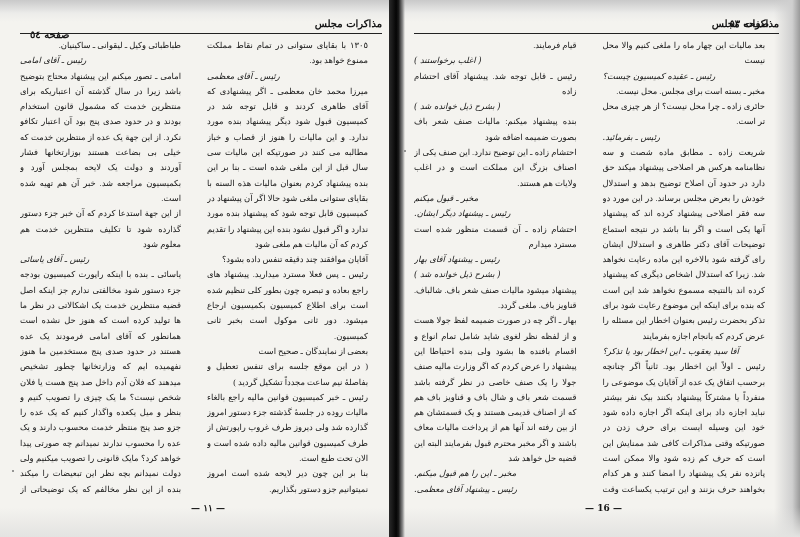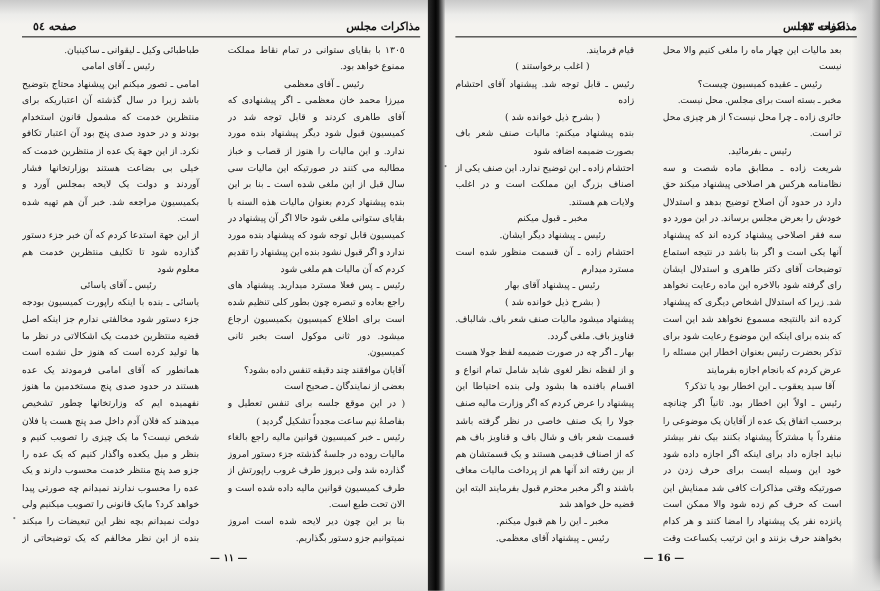--- a/index.html
+++ b/index.html
@@ -7,27 +7,27 @@
   .spread{position:absolute;left:0;top:0;width:800px;height:537px;background:#f4f3ef;}
   .scan-top{position:absolute;left:0;top:0;width:800px;height:22px;background:linear-gradient(#c9c9c9,#ececea 60%,rgba(244,243,239,0));}
   .scan-right{position:absolute;right:0;top:0;width:26px;height:537px;background:linear-gradient(90deg,rgba(244,243,239,0),#cfcfcf 70%,#9a9a9a);}
   .scan-bottom{position:absolute;left:0;bottom:0;width:800px;height:30px;background:linear-gradient(rgba(244,243,239,0),#e3e3e1);}
   .gutter{position:absolute;left:389px;top:0;width:16px;height:537px;background:linear-gradient(90deg,#2a2a2a,#050505 45%,#1a1a1a 60%,#8c8c8c 85%,rgba(244,243,239,0));}
   .page{position:absolute;top:0;height:537px;}
   .page.left{left:20px;width:362px;}
   .page.right{left:414px;width:365px;}
   .header{position:absolute;top:18px;left:0;right:0;height:14px;direction:rtl;font-size:10px;font-weight:bold;}
   .header .title{position:absolute;left:0;right:0;text-align:right;}
-  .page.left .header .pnum{position:absolute;left:10px;}
+  .page.left .header .pnum{position:absolute;left:10px;margin-top:11px;}
   .page.right .header .pnum{position:absolute;right:10px;}
   .rule{position:absolute;top:33px;left:0;right:0;height:0;border-top:1.3px solid #222;}
   .cols{position:absolute;top:38px;left:0;right:0;bottom:38px;display:flex;flex-direction:row-reverse;gap:12px;}
   .col{flex:1;direction:rtl;font-size:8.4px;line-height:15.3px;text-align:justify;overflow:hidden;}
   .col p{margin:0;}
-  .col .c{text-align:center;}
+  .col .c{text-align:left;font-style:italic;}
   .col .i{padding-right:14px;font-family:Liberation Serif, serif;}
   .footer{position:absolute;bottom:24px;left:14px;right:0;text-align:center;font-size:9px;font-weight:bold;direction:rtl;}
   .speck{position:absolute;width:2px;height:2px;background:#777;border-radius:1px;}
 </style>
 </head>
 <body>
 
 <div class="spread">
   <div class="scan-top"></div>
   <div class="scan-right"></div>
@@ -37,22 +37,22 @@
     <div class="header">
       <span class="title">مذاکرات مجلس</span>
       <span class="pnum">صفحه ٥٤</span>
     </div>
     <div class="rule"></div>
     <div class="cols">
       <div class="col">
           <p class="i">١٣٠٥ با بقایای ستوانی در تمام نقاط مملکت ممنوع خواهد بود.</p>
           <p class="c">رئیس ـ آقای معظمی</p>
           <p class="i">میرزا محمد خان معظمی ـ اگر پیشنهادی که آقای طاهری کردند و قابل توجه شد در کمیسیون قبول شود دیگر پیشنهاد بنده مورد ندارد. و این مالیات را هنوز از قصاب و خباز مطالبه می کنند در صورتیکه این مالیات سی سال قبل از این ملغی شده است ـ بنا بر این بنده پیشنهاد کردم بعنوان مالیات هذه السنه با بقایای ستوانی ملغی شود حالا اگر آن پیشنهاد در کمیسیون قابل توجه شود که پیشنهاد بنده مورد ندارد و اگر قبول نشود بنده این پیشنهاد را تقدیم کردم که آن مالیات هم ملغی شود</p>
+          <p class="i">آقایان موافقند چند دقیقه تنفس داده بشود؟</p>
           <p class="i">رئیس ـ پس فعلا مسترد میدارید. پیشنهاد های راجع بعاده و تبصره چون بطور کلی تنظیم شده است برای اطلاع کمیسیون بکمیسیون ارجاع میشود. دور ثانی موکول است بخبر ثانی کمیسیون.</p>
-          <p class="i">آقایان موافقند چند دقیقه تنفس داده بشود؟</p>
           <p class="i">بعضی از نمایندگان ـ صحیح است</p>
           <p class="i">( در این موقع جلسه برای تنفس تعطیل و بفاصلهٔ نیم ساعت مجدداً تشکیل گردید )</p>
           <p class="i">رئیس ـ خبر کمیسیون قوانین مالیه راجع بالغاء مالیات روده در جلسهٔ گذشته جزء دستور امروز گذارده شد ولی دیروز طرف غروب راپورتش از طرف کمیسیون قوانین مالیه داده شده است و الان تحت طبع است.</p>
           <p class="i">بنا بر این چون دیر لایحه شده است امروز نمیتوانیم جزو دستور بگذاریم.</p>
           <p class="i">پیشنهاد جمعی از آقایان راجع بدستور. قرائت میشود</p>
         </div>
       <div class="col">
           <p class="i">طباطبائی وکیل ـ لیقوانی ـ ساکینیان.</p>
           <p class="c">رئیس ـ آقای امامی</p>
           <p class="i">امامی ـ تصور میکنم این پیشنهاد محتاج بتوضیح باشد زیرا در سال گذشته آن اعتباریکه برای منتظرین خدمت که مشمول قانون استخدام بودند و در حدود صدی پنج بود آن اعتبار تکافو نکرد. از این جهة یک عده از منتظرین خدمت که خیلی بی بضاعت هستند بوزارتخانها فشار آوردند و دولت یک لایحه بمجلس آورد و بکمیسیون مراجعه شد. خبر آن هم تهیه شده است.</p>

